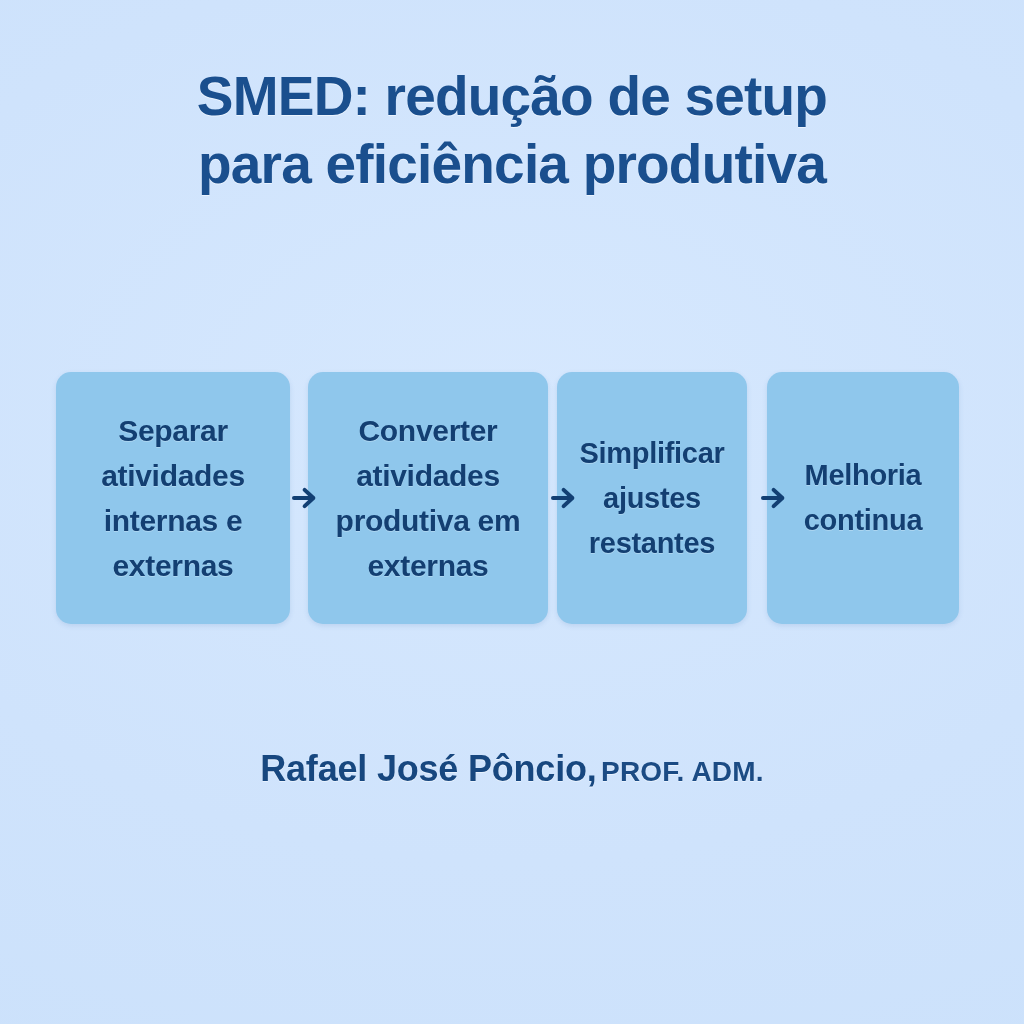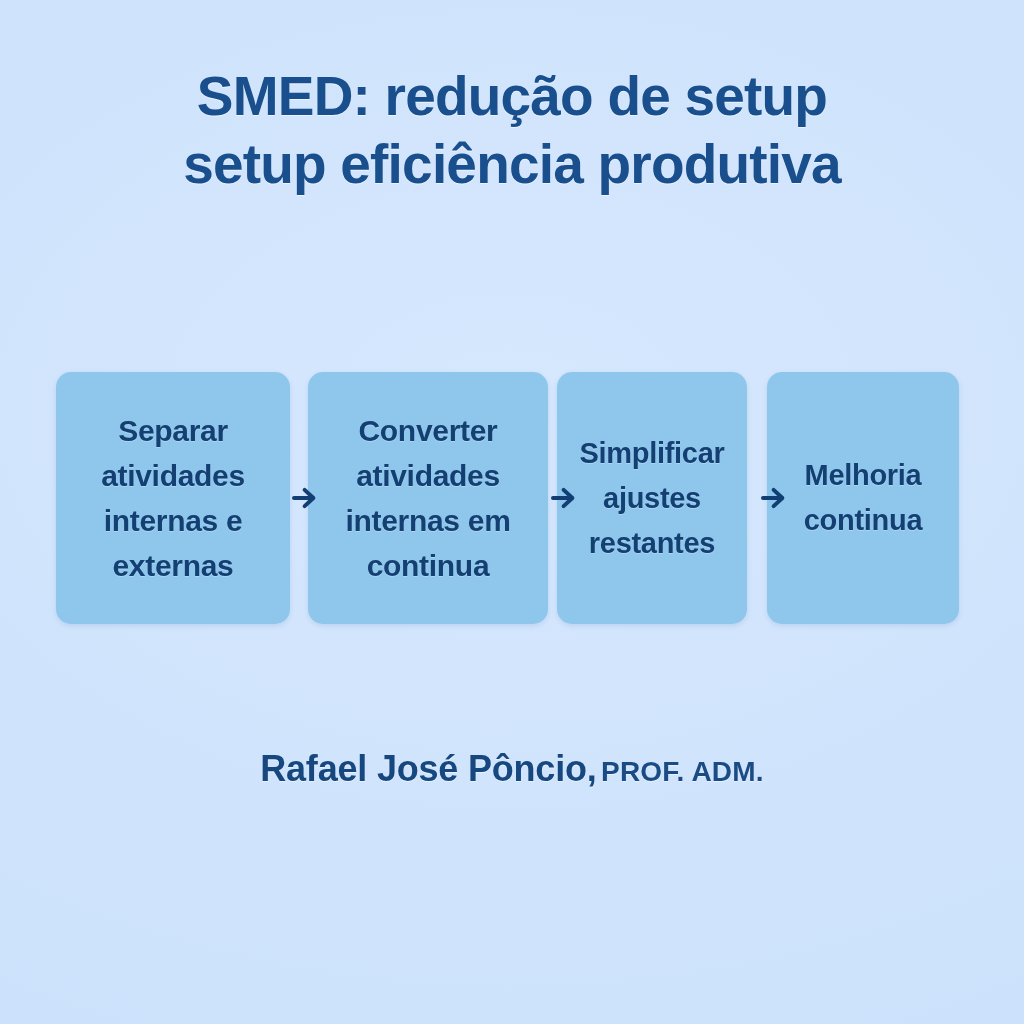--- a/index.html
+++ b/index.html
@@ -130,32 +130,32 @@
     text-shadow: 0 1px 0 rgba(255,255,255,0.5);
   }
 </style>
 </head>
 <body>
 
 <div class="slide">
 
   <div class="title-block">
     <span class="title-line">SMED: redução de setup</span>
-    <span class="title-line">setup eficiência produtiva</span>
+    <span class="title-line">para eficiência produtiva</span>
   </div>
 
   <div class="flow">
     <div class="flow-inner">
 
       <div class="step step-1">
         <div class="step-text">Separar atividades internas e externas</div>
       </div>
 
       <div class="step step-2">
-        <div class="step-text">Converter atividades internas em continua</div>
+        <div class="step-text">Converter atividades produtiva em externas</div>
       </div>
 
       <div class="step step-3">
         <div class="step-text">Simplificar ajustes restantes</div>
       </div>
 
       <div class="step step-4">
         <div class="step-text">Melhoria continua</div>
       </div>
 

